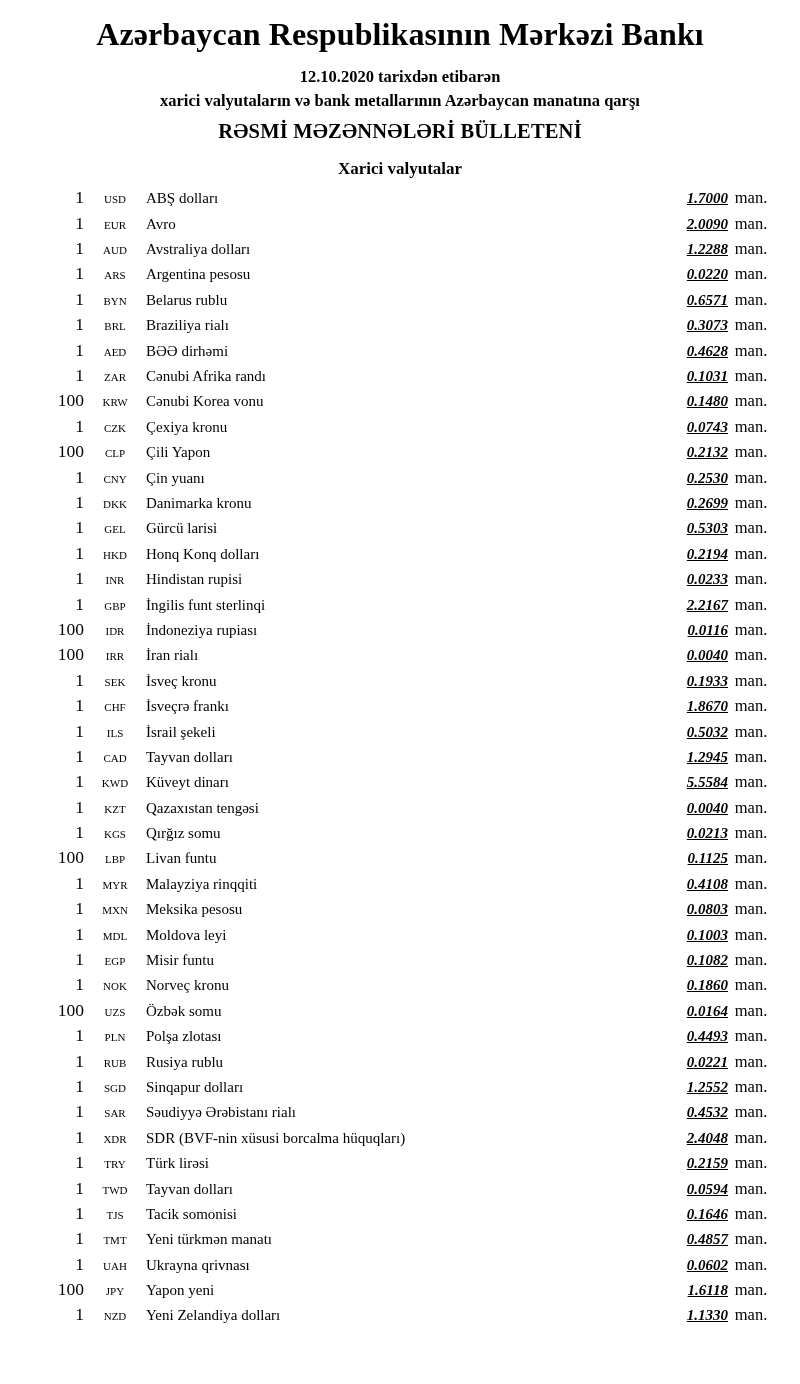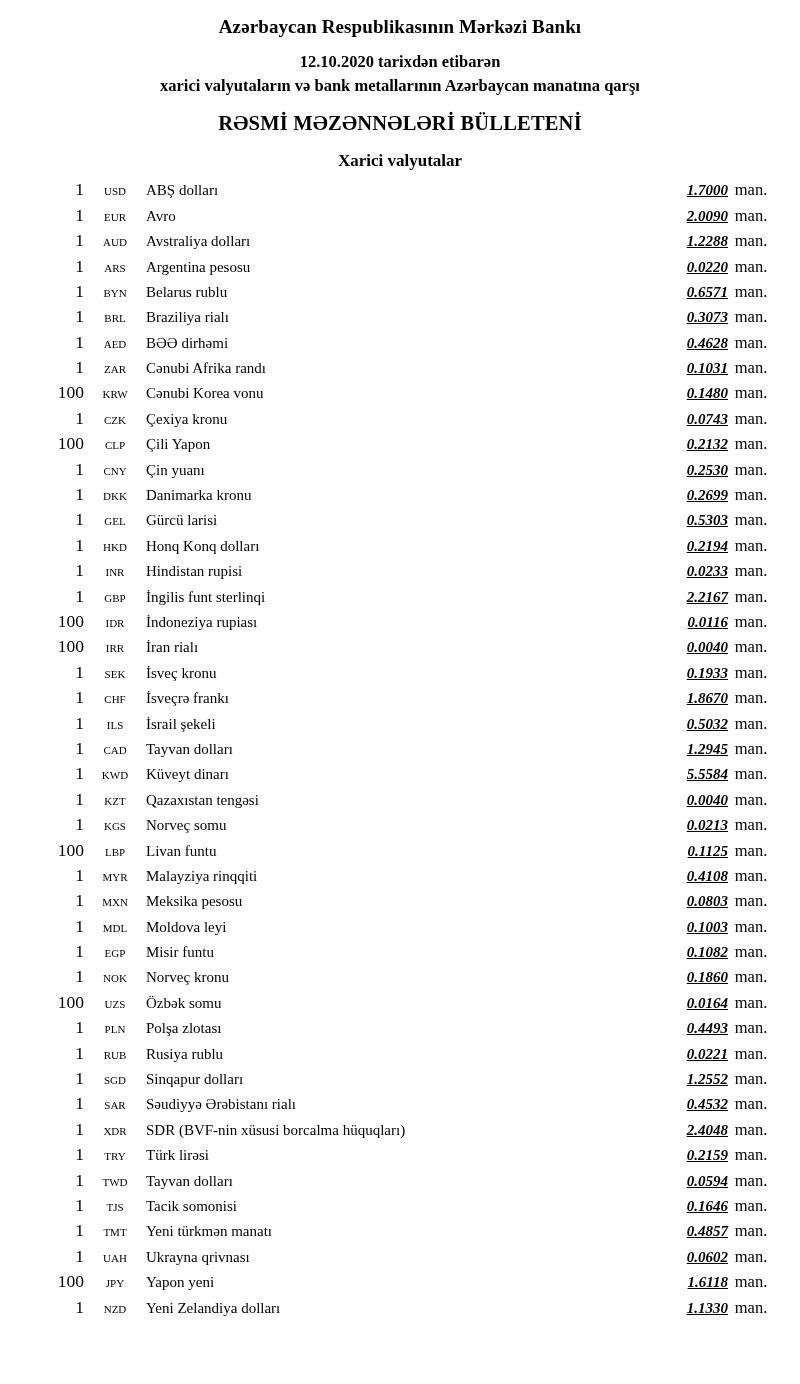--- a/index.html
+++ b/index.html
@@ -15,36 +15,36 @@
   }
   .page {
     width: 800px;
     box-sizing: border-box;
     padding: 10px 26px 4px 26px;
   }
   .header {
     text-align: center;
   }
   .bank-title {
-    font-size: 19px;
+    font-size: 32px;
     font-weight: bold;
     letter-spacing: 0.1px;
     margin: 6px 0 4px 0;
     line-height: 1.15;
     font-family: Liberation Serif, serif;
   }
   .date-line {
     font-size: 16.5px;
     font-weight: bold;
     margin: 14px 0 4px 0;
   }
   .subtitle-line {
     font-size: 16.5px;
     font-weight: bold;
-    margin: 2px 0 16px 0;
+    margin: 2px 0 9px 0;
   }
   .bulletin-line {
     font-size: 20.5px;
     font-weight: bold;
     margin: 0 0 2px 0;
     letter-spacing: 0.2px;
   }
   .section-title {
     text-align: center;
     font-size: 17px;
@@ -282,21 +282,21 @@
         <tr>
           <td class="qty">1</td>
           <td class="code">KZT</td>
           <td class="name">Qazaxıstan tengəsi</td>
           <td class="rate">0.0040</td>
           <td class="unit">man.</td>
         </tr>
         <tr>
           <td class="qty">1</td>
           <td class="code">KGS</td>
-          <td class="name">Norveç somu</td>
+          <td class="name">Qırğız somu</td>
           <td class="rate">0.0213</td>
           <td class="unit">man.</td>
         </tr>
         <tr>
           <td class="qty">100</td>
           <td class="code">LBP</td>
           <td class="name">Livan funtu</td>
           <td class="rate">0.1125</td>
           <td class="unit">man.</td>
         </tr>

